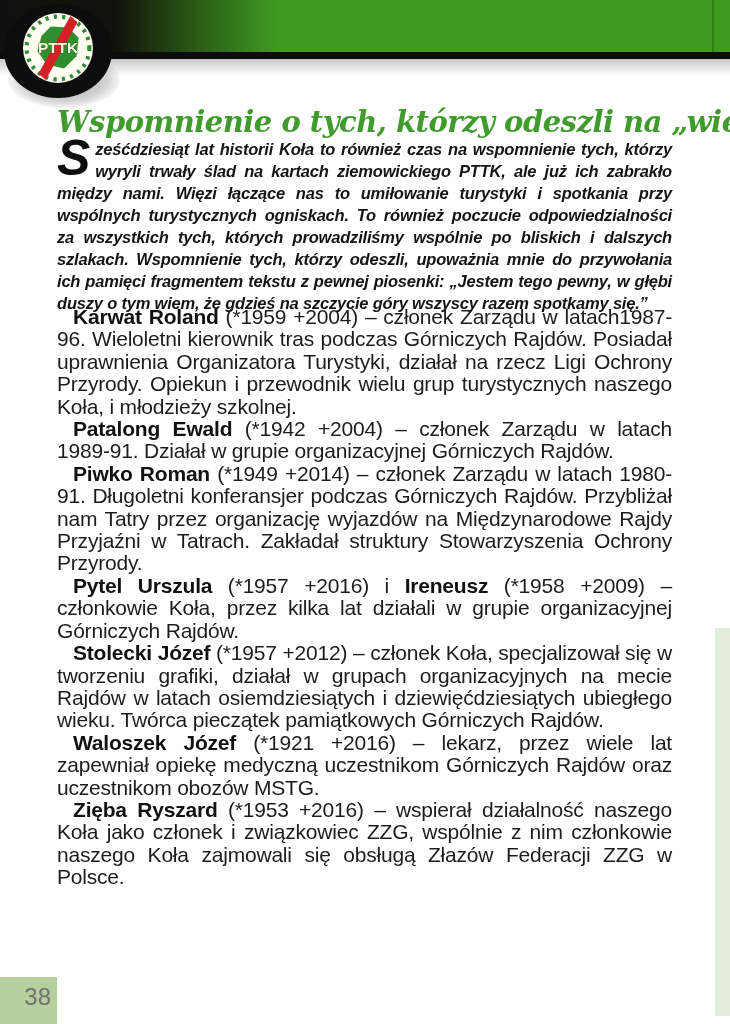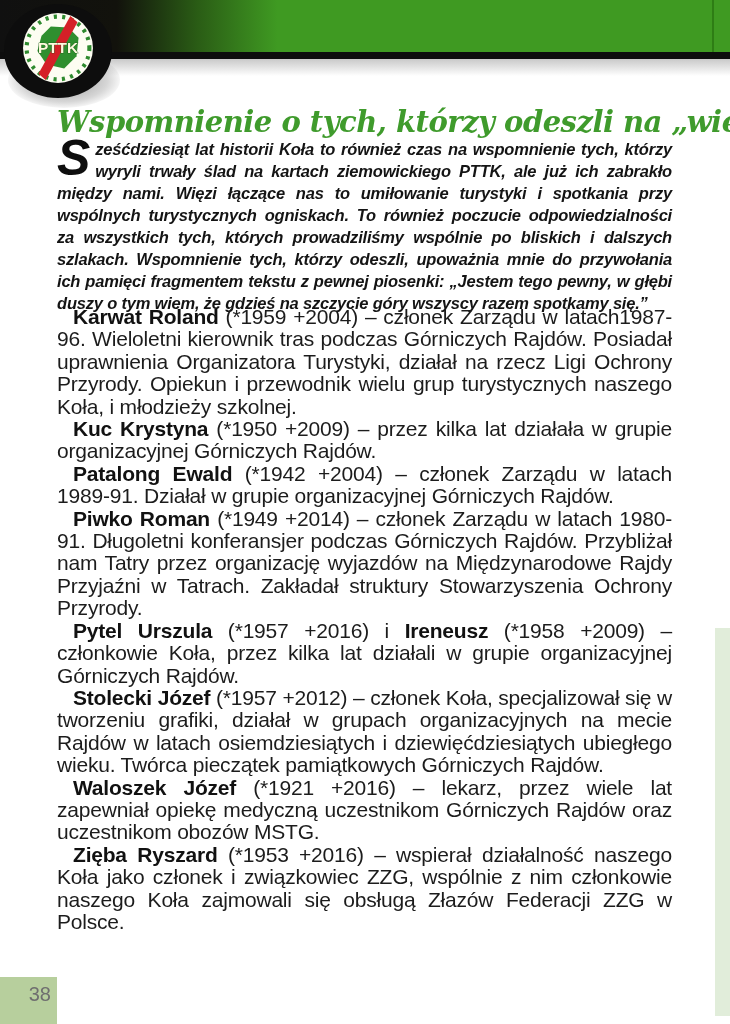--- a/index.html
+++ b/index.html
@@ -88,21 +88,21 @@
   .side-strip{
     position:absolute;top:628px;left:715px;width:15px;height:388px;z-index:2;
     background:#e1edda;
   }
   .page-tab{
     position:absolute;top:977px;left:0;width:57px;height:47px;z-index:2;
     background:#b7cf9d;
   }
   .page-number{
     position:absolute;top:6px;right:6px;
-    font-size:20px;color:#6f6f6f;text-align:right;
+    font-size:24px;color:#6f6f6f;text-align:right;
   }
 </style>
 </head>
 <body>
 
 <div class="page">
 
   <div class="band-shadow"></div>
   <div class="logo-shadow"></div>
   <div class="band"></div>
@@ -121,21 +121,20 @@
   </div>
 
   <h1 class="title">Wspomnienie o tych, którzy odeszli na „wieczny szlak”</h1>
 
   <div class="intro">
     <span class="dropcap">S</span><span>ześćdziesiąt lat historii Koła to również czas na wspomnienie tych, którzy wyryli trwały ślad na kartach ziemowickiego PTTK, ale już ich zabrakło między nami. Więzi łączące nas to umiłowanie turystyki i spotkania przy wspólnych turystycznych ogniskach. To również poczucie odpowiedzialności za wszystkich tych, których prowadziliśmy wspólnie po bliskich i dalszych szlakach. Wspomnienie tych, którzy odeszli, upoważnia mnie do przywołania ich pamięci fragmentem tekstu z pewnej piosenki: „Jestem tego pewny, w głębi duszy o tym  wiem, że  gdzieś na szczycie góry wszyscy razem spotkamy się.”</span>
   </div>
 
   <div class="entries">
       <p class="entry"><b>Karwat Roland</b><span> (*1959 +2004) – członek Zarządu w latach1987-96. Wieloletni kierownik tras podczas Górniczych Rajdów. Posiadał uprawnienia Organizatora Turystyki, działał na rzecz Ligi Ochrony Przyrody. Opiekun i przewodnik wielu grup turystycznych naszego Koła, i młodzieży szkolnej.</span></p>
-      <p class="entry"><b>Kuc Krystyna</b><span> (*1950 +2009) – przez kilka lat działała w grupie organizacyjnej Górniczych Rajdów.</span></p>
       <p class="entry"><b>Patalong Ewald</b><span> (*1942 +2004) – członek Zarządu w latach 1989-91. Działał w grupie organizacyjnej Górniczych Rajdów.</span></p>
       <p class="entry"><b>Piwko Roman</b><span> (*1949 +2014) – członek Zarządu w latach 1980-91. Długoletni konferansjer podczas Górniczych Rajdów. Przybliżał nam Tatry przez organizację wyjazdów na Międzynarodowe Rajdy Przyjaźni w Tatrach. Zakładał struktury Stowarzyszenia Ochrony Przyrody.</span></p>
       <p class="entry"><b>Pytel Urszula</b><span> (*1957 +2016) i </span><b>Ireneusz</b><span> (*1958 +2009) – członkowie Koła, przez kilka lat działali w grupie organizacyjnej Górniczych Rajdów.</span></p>
       <p class="entry"><b>Stolecki Józef</b><span> (*1957 +2012) – członek Koła, specjalizował się w tworzeniu grafiki, działał w grupach organizacyjnych na mecie Rajdów w latach osiemdziesiątych i dziewięćdziesiątych ubiegłego wieku. Twórca pieczątek pamiątkowych Górniczych Rajdów.</span></p>
       <p class="entry"><b>Waloszek Józef</b><span> (*1921 +2016) – lekarz, przez wiele lat zapewniał opiekę medyczną uczestnikom Górniczych Rajdów oraz uczestnikom obozów MSTG.</span></p>
       <p class="entry"><b>Zięba Ryszard</b><span> (*1953 +2016) – wspierał działalność naszego Koła jako członek i związkowiec ZZG, wspólnie z nim członkowie naszego Koła zajmowali się  obsługą Złazów Federacji ZZG w Polsce.</span></p>
     </div>
 
   <div class="side-strip"></div>
 

